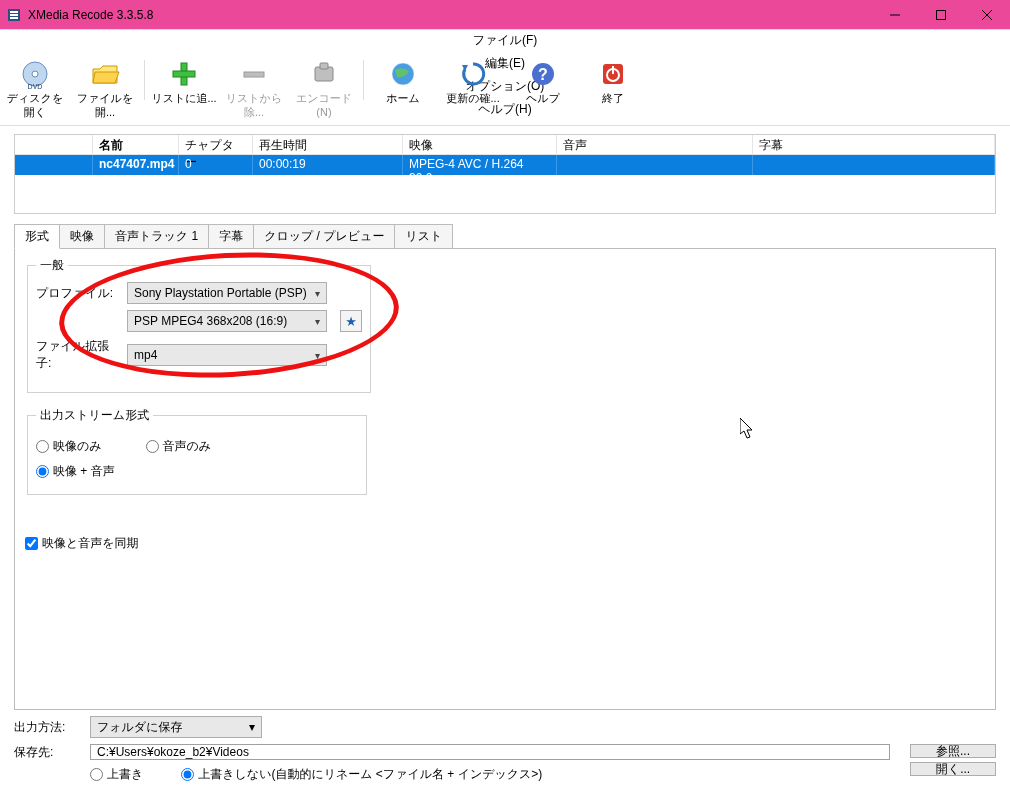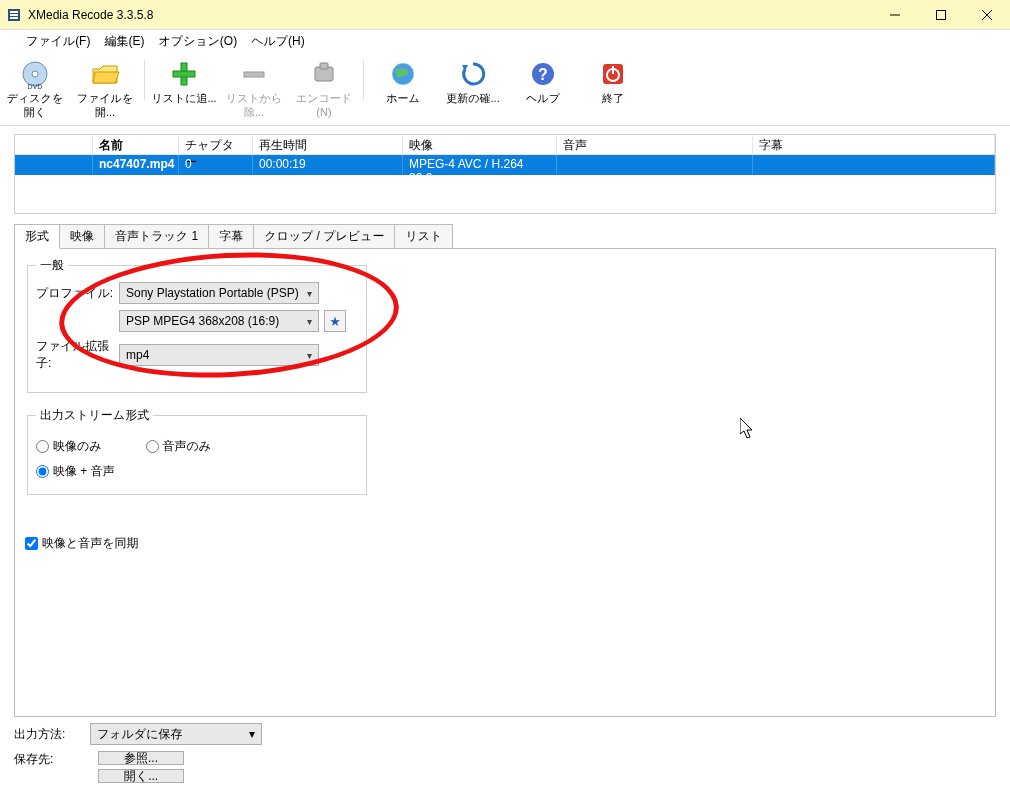--- a/index.html
+++ b/index.html
@@ -12,39 +12,40 @@
     height: 793px;
     overflow: hidden;
     display: flex;
     flex-direction: column;
   }
   .titlebar {
     height: 30px;
     display: flex;
     align-items: center;
     border-bottom: 1px solid #ddd;
-    background: #fef9c3;
+    background: #ec4899;
   }
   .titlebar-icon {
     margin: 0 6px;
     width: 16px; height: 16px;
     display: flex; align-items: center; justify-content: center;
   }
   .titlebar-title { flex: 1; font-size: 12px; }
   .win-btn {
     width: 46px; height: 30px; display: flex; align-items: center; justify-content: center;
     font-size: 14px;
   }
 
   .menubar {
     height: 22px;
     display: flex;
     align-items: center;
     padding: 0 20px;
     gap: 2px;
+    flex-direction: column;
   }
   .menubar span { padding: 2px 6px; }
 
   .toolbar {
     display: flex;
     align-items: flex-start;
     padding: 4px 0 6px;
     border-bottom: 1px solid #ddd;
     gap: 0;
   }
@@ -117,21 +118,21 @@
     padding: 8px 10px;
     position: relative;
   }
   fieldset.grp {
     border: 1px solid #d0d0d0;
     padding: 8px 8px 14px;
     margin-bottom: 14px;
   }
   fieldset.grp legend { padding: 0 4px; font-size: 12px; }
 
-  .form-row { display: flex; align-items: center; margin-bottom: 6px; gap: 1px;}
+  .form-row { display: flex; align-items: center; margin-bottom: 6px; gap: 9px;}
   .lbl { width: 82px; }
   .combo {
     display: flex; align-items: center; justify-content: space-between;
     width: 200px; height: 22px;
     background: #e8e8e8; border: 1px solid #adadad;
     padding: 0 6px; font-size: 12px;
   }
   .combo .chev { font-size: 10px; color: #444; }
   .star-btn {
     width: 22px; height: 22px; border: 1px solid #adadad; background: #f4f4f4;
@@ -408,18 +409,33 @@
 <div class="bottom">
   <div class="b-row">
     <div class="b-lbl">出力方法:</div>
     <div class="b-combo">
       <span>フォルダに保存</span>
       <span class="chev">▾</span>
     </div>
   </div>
   <div class="b-row" style="align-items: flex-start;">
     <div class="b-lbl">保存先:</div>
+    <div style="flex:1; display:flex; flex-direction:column; gap:6px;">
+      <div class="b-input">
+        <span>C:¥Users¥okoze_b2¥Videos</span>
+      </div>
+      <div style="display:flex; gap:38px;">
+        <label class="radio">
+          <input type="radio" name="ow" style="">
+            <span>上書き</span>
+        </label>
+        <label class="radio">
+          <input type="radio" name="ow" checked="" style="">
+            <span>上書きしない(自動的にリネーム &lt;ファイル名 + インデックス&gt;)</span>
+        </label>
+      </div>
+    </div>
     <div class="side-btns">
       <div class="btn">参照...</div>
       <div class="btn">開く...</div>
     </div>
   </div>
 </div>
 
 </body></html>

